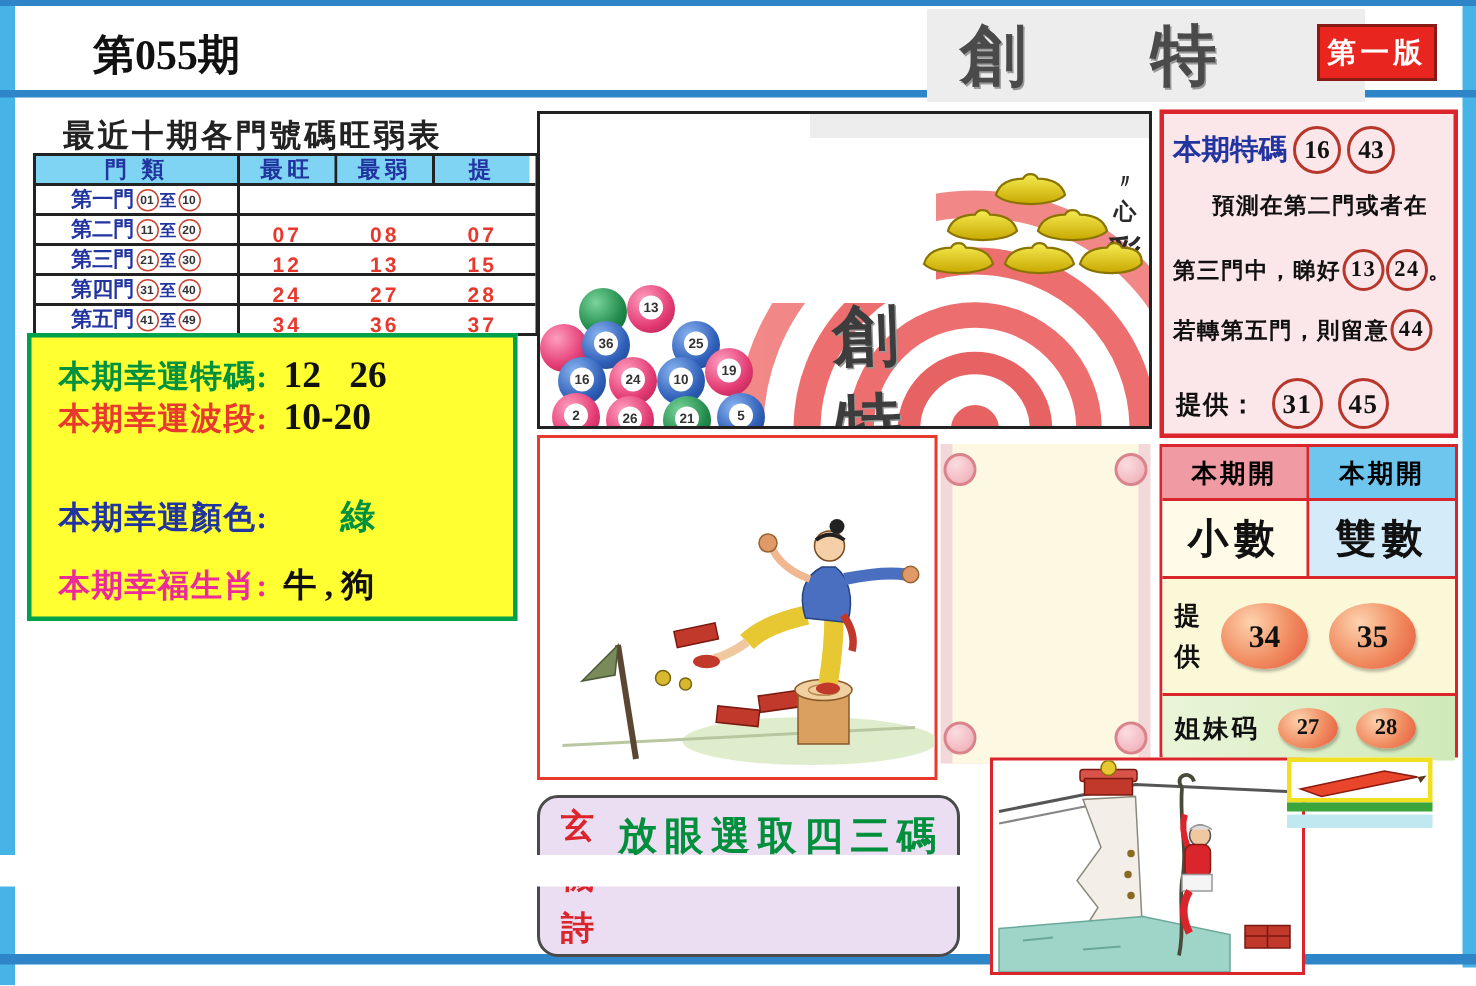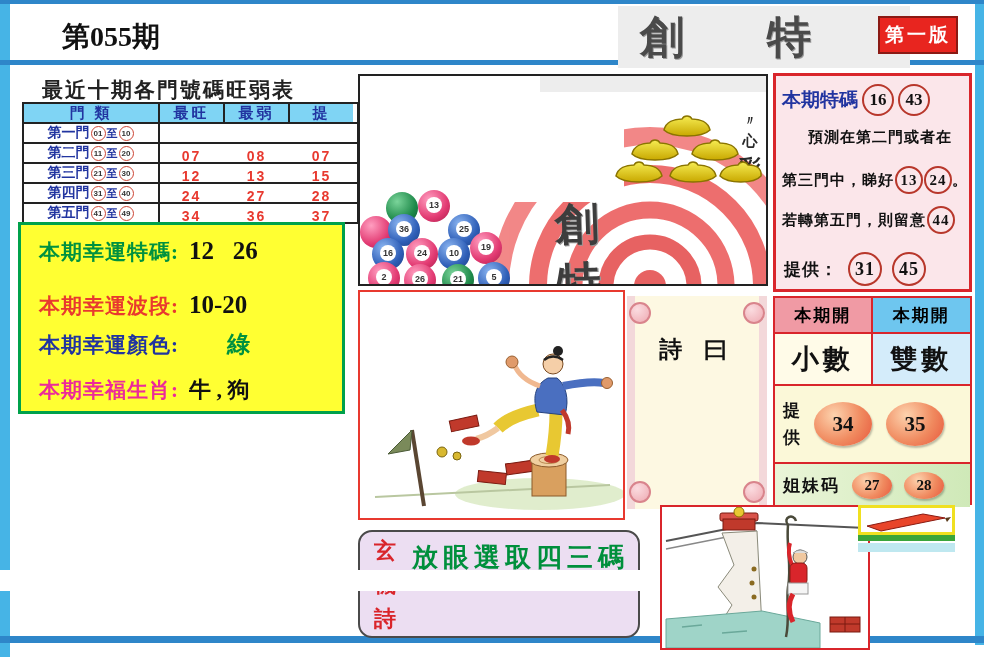--- a/index.html
+++ b/index.html
@@ -47,21 +47,21 @@
   .zhi{color:#2134a0;font-size:11px;font-weight:bold;}
   .val{color:#e8392f;font-weight:bold;font-size:14px;letter-spacing:2px;margin-top:32px;}
 
   
   .lucky{left:18px;top:222px;width:327px;height:192px;background:#ffff32;
          border:3px solid #00a14b;box-sizing:border-box;}
   .lucky-line{position:absolute;left:18px;display:flex;align-items:baseline;
               font-family:"Liberation Serif",serif;font-weight:bold;}
   .lucky-label{font-size:21px;letter-spacing:1px;}
   .lucky-value{font-size:25px;color:#111;margin-left:10px;white-space:pre;}
-  .ll1{top:12px;} .ll2{top:66px;} .ll3{top:104px;justify-content:flex-end;} .ll4{top:150px;}
+  .ll1{top:12px;} .ll2{top:40px;} .ll3{top:104px;justify-content:flex-end;} .ll4{top:150px;}
   .ll1 .lucky-label{color:#00913f;} .ll2 .lucky-label{color:#e8392f;}
   .ll3 .lucky-label{color:#2134a0;} .ll4 .lucky-label{color:#ec2a9a;}
   .ll3 .lucky-value{color:#00913f;font-size:23px;margin-left:48px;}
   .ll4 .lucky-value{font-size:22px;}
 
   
   .scene{left:358px;top:74px;width:410px;height:212px;border:2px solid #222;
          box-sizing:border-box;background:#fff;overflow:hidden;z-index:1;}
   .scene-target{position:absolute;left:95px;top:15px;z-index:1;}
   .scene-white{position:absolute;left:0;top:0;width:264px;height:126px;background:#fff;z-index:3;}
@@ -414,21 +414,20 @@
       <path d="M184 68 Q193 61 203 68" stroke="#222" stroke-width="2.5" fill="none"></path>
     </svg>
   </div>
 
   <div class="abs scroll">
     <div class="scroll-inner"></div>
     <div class="scroll-dot sd1"></div>
     <div class="scroll-dot sd2"></div>
     <div class="scroll-dot sd3"></div>
     <div class="scroll-dot sd4"></div>
-    <div class="poem-title">詩 曰</div>
   </div>
 
   <div class="abs mystery">
     <div class="my-char mc1">玄</div>
     <div class="my-char mc2">機</div>
     <div class="my-char mc3">詩</div>
     <div class="my-line myl1">放眼選取四三碼</div>
   </div>
   <div class="abs whiteband"></div>
 

